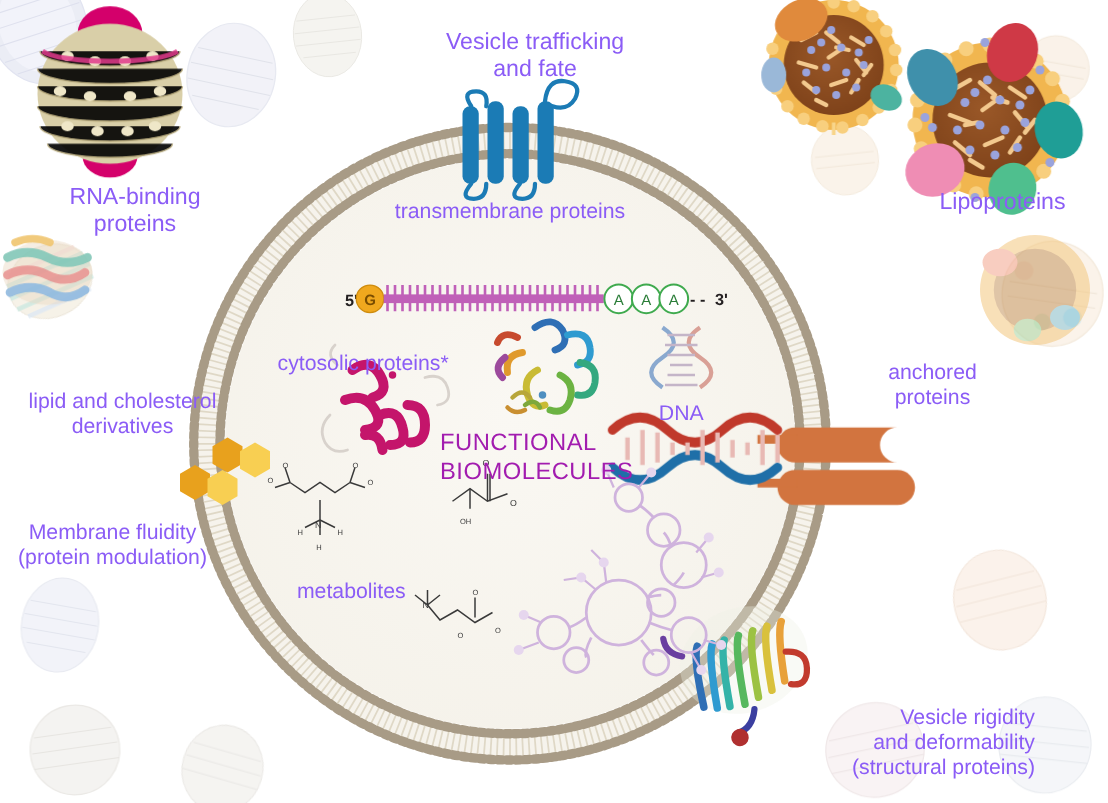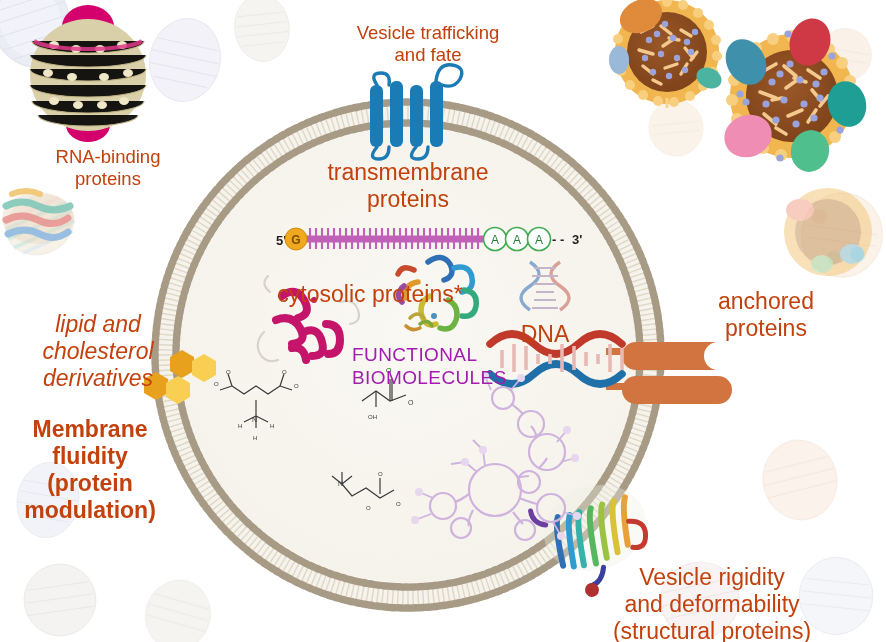--- a/index.html
+++ b/index.html
@@ -2,23 +2,23 @@
 <html><head>
 <meta charset="utf-8">
 <style>
   html,body{margin:0;padding:0;background:#ffffff;}
   body{width:886px;height:642px;overflow:hidden;
        font-family:"Liberation Sans","DejaVu Sans",sans-serif;
        color:#231f20;position:relative;}
   #stage{position:absolute;left:0;top:0;width:886px;height:642px;}
   svg.layer{position:absolute;left:0;top:0;width:886px;height:642px;}
   .lbl{position:absolute;text-align:center;line-height:1.18;
-       color:#c2410c;white-space:pre-line;}
+       color:#8b5cf6;white-space:pre-line;}
   .lbl.big{font-size:18.5px;}
-  .lbl.mid{font-size:23px;}
+  .lbl.mid{font-size:17px;}
   .center-title{position:absolute;text-align:left;font-size:19px;
        letter-spacing:.4px;line-height:1.22;color:#a21caf;}
 </style>
 </head>
 <body>
 
 <div id="stage">
 
   <svg class="layer" viewBox="0 0 886 642">
     <defs>
@@ -505,38 +505,40 @@
   </svg>
 
   <div class="lbl big" style="left:330px;top:22px;width:196px;">Vesicle trafficking
 and fate</div>
 
   <div class="lbl big" style="left:24px;top:146px;width:168px;">RNA-binding
 proteins</div>
 
   <div class="lbl mid" style="left:310px;top:159px;width:196px;">transmembrane proteins</div>
 
-
-  <div class="lbl mid" style="left:0px;top:311px;width:196px;font-style:italic;">lipid and cholesterol
+  <div class="lbl big" style="left:722px;top:150px;width:160px;">Lipoproteins</div>
+
+  <div class="lbl mid" style="left:0px;top:311px;width:196px;">lipid and cholesterol
 derivatives</div>
 
-  <div class="lbl mid" style="left:0px;top:416px;width:180px;font-weight:bold;">Membrane  fluidity
+  <div class="lbl mid" style="left:0px;top:416px;width:180px;">Membrane  fluidity
 (protein modulation)</div>
 
-  <div class="lbl mid" style="left:704px;top:288px;width:124px;">anchored
+  <div class="lbl mid" style="left:684px;top:288px;width:124px;">anchored
 proteins</div>
 
 
-  <div class="lbl mid" style="left:596px;top:564px;width:232px;">Vesicle rigidity
+  <div class="lbl mid" style="left:596px;top:564px;width:232px;text-align:right;">Vesicle rigidity
 and deformability
 (structural proteins)</div>
 
 
-  <div class="lbl mid" style="left:222px;top:281px;width:200px;text-align:center;margin-left:48px;">cytosolic           proteins*</div>
+  <div class="lbl mid" style="left:222px;top:281px;width:200px;text-align:left;">cytosolic           proteins*</div>
 
   <div class="lbl mid" style="left:516px;top:321px;width:58px;">DNA</div>
 
 
+  <div class="lbl mid" style="left:218px;top:463px;width:126px;">metabolites</div>
 
   <div class="center-title" style="left:352px;top:343px;width:150px;">FUNCTIONAL
 BIOMOLECULES</div>
 
 </div>
 
 </body></html>

